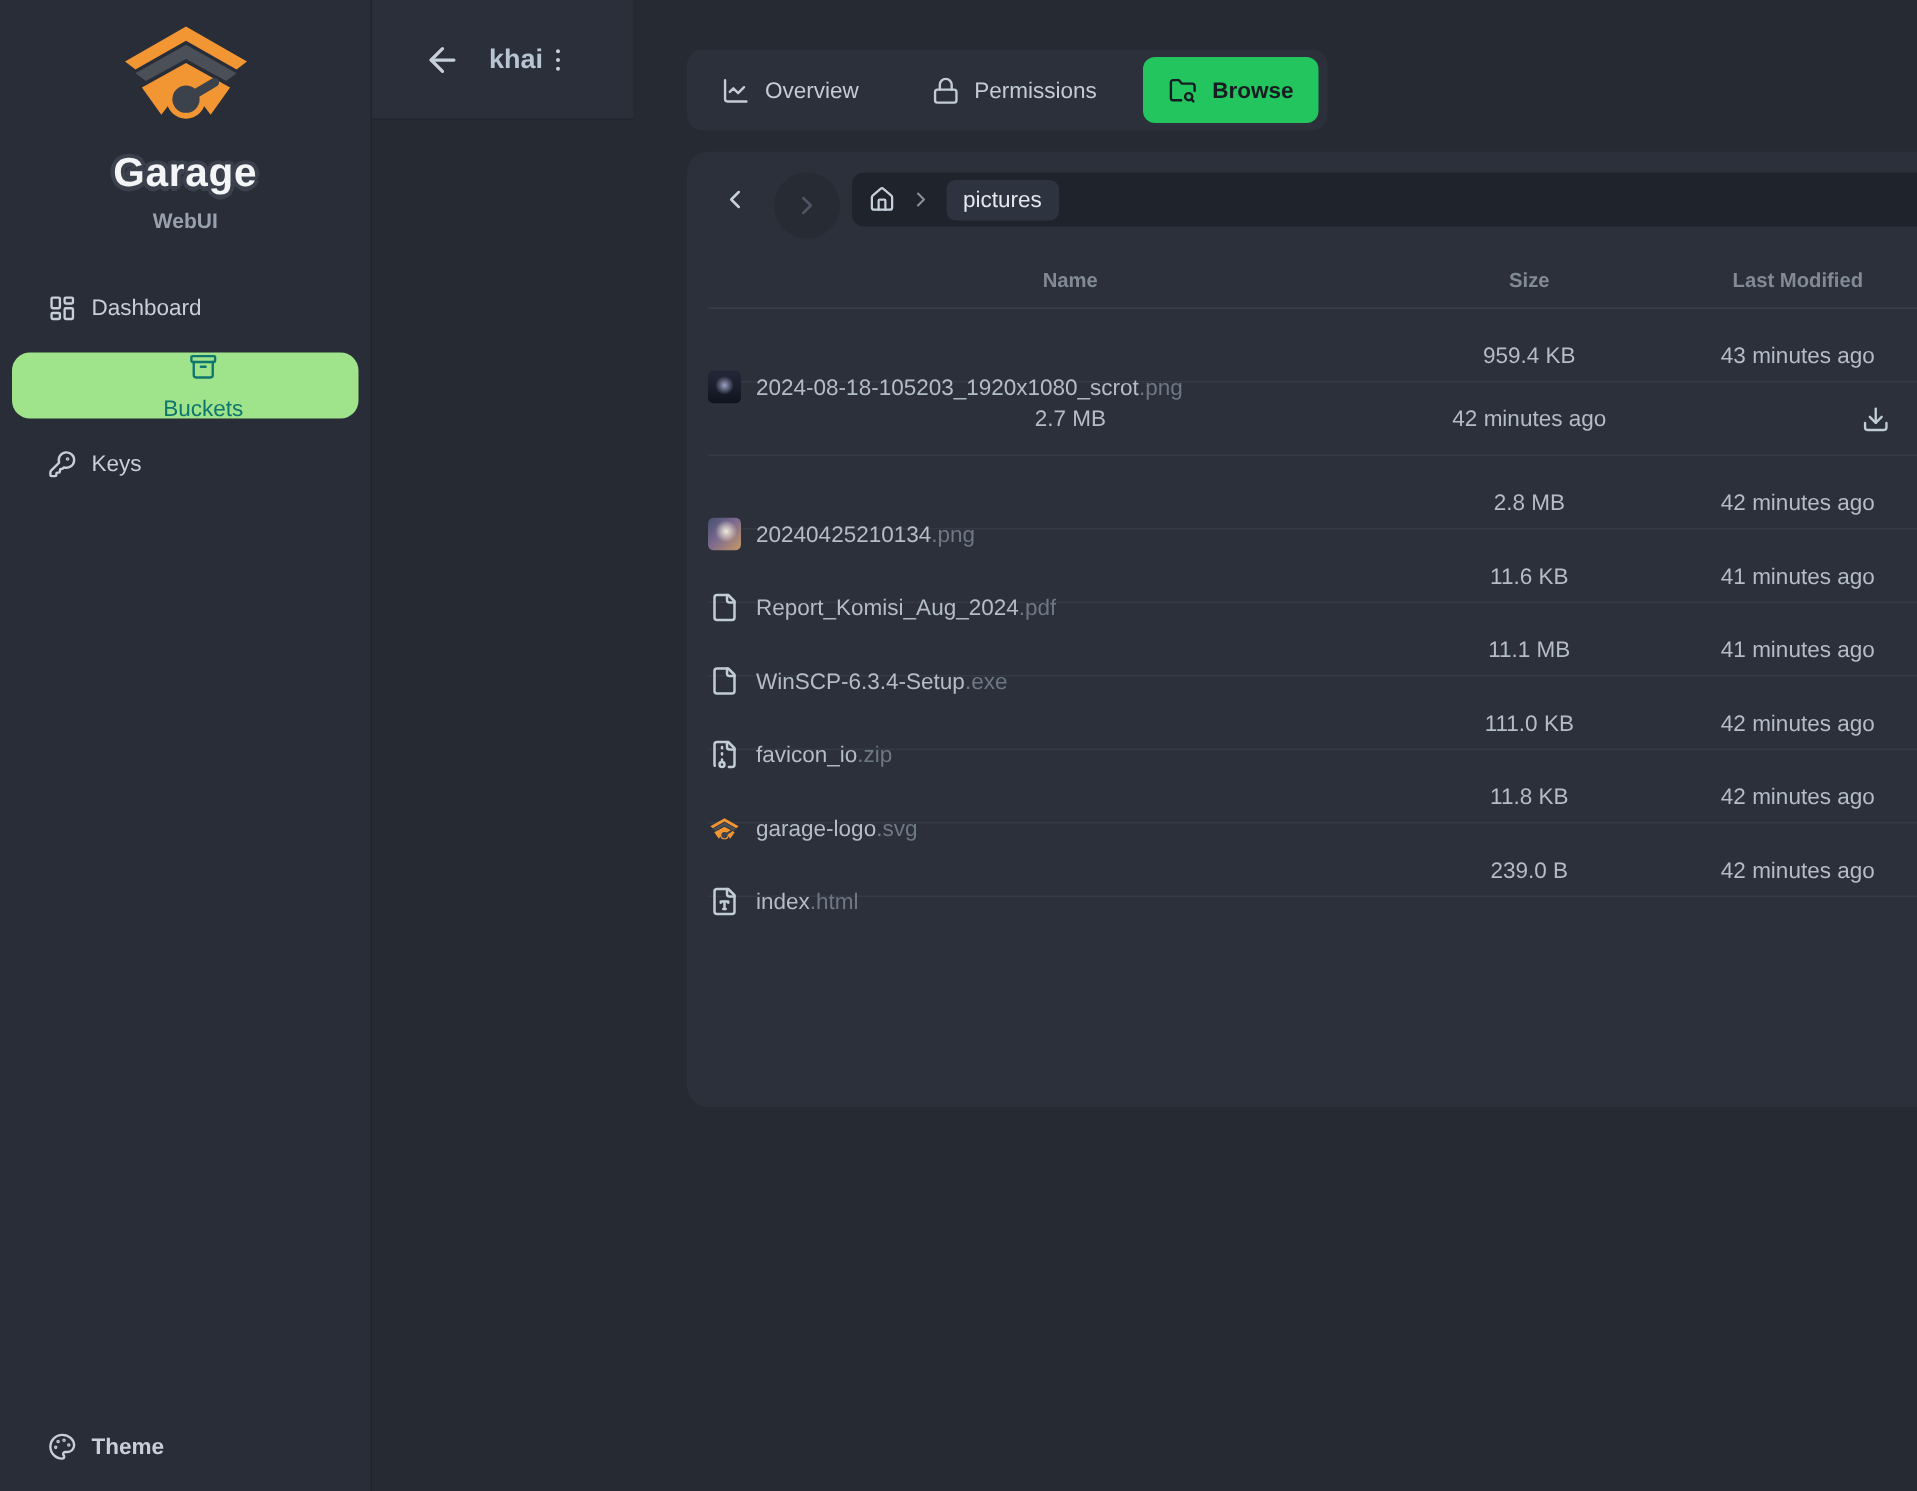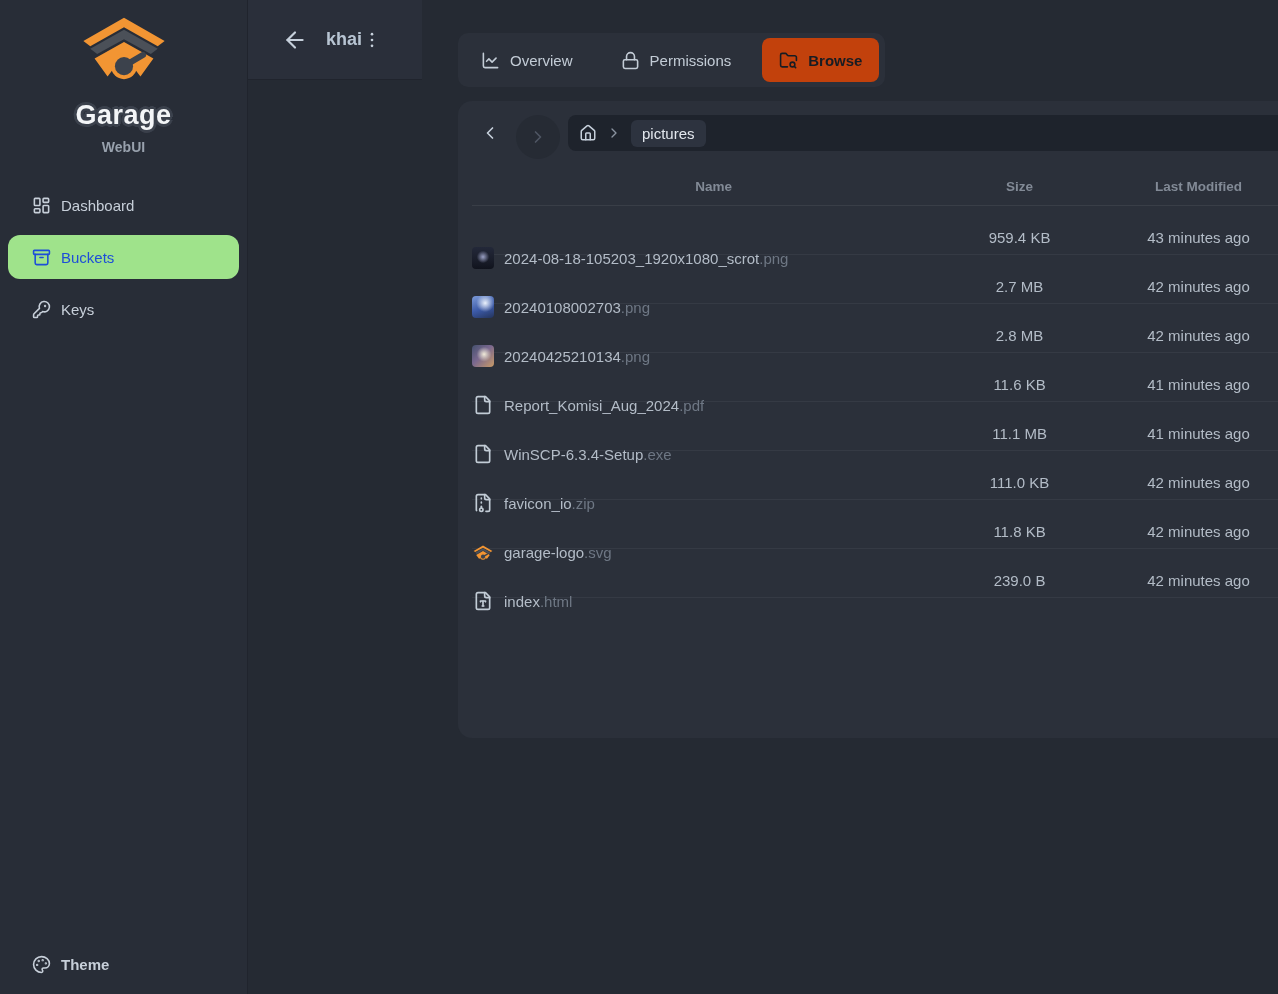--- a/index.html
+++ b/index.html
@@ -26,21 +26,21 @@
     text-shadow:-2px -2px 0 #3b414c, 2px -2px 0 #3b414c, -2px 2px 0 #3b414c, 2px 2px 0 #3b414c,
                  0 3px 0 #3b414c, 0 -3px 0 #3b414c, 3px 0 0 #3b414c, -3px 0 0 #3b414c;
   }
   .logo-sub { margin-top:8px; font-size:14px; font-weight:700; color:#98a1ad; }
   .nav { margin-top:28px; padding:0 8px; display:flex; flex-direction:column; gap:8px; }
   .nav-item {
     display:flex; align-items:center; gap:10px; height:44px; padding-left:24px;
     border-radius:12px; color:#c7cfd9; font-size:15px; cursor:pointer;
   }
   .nav-item svg { width:19px; height:19px; flex:none; }
-  .nav-item.active { background:#9fe38b; color:#1d4ed8; }
+  .nav-item.active { background:#9fe38b; color:#0f766e;flex-direction:column; }
   .sidebar-footer {
     margin-top:auto; padding:0 0 20px 32px;
     display:flex; align-items:center; gap:10px;
     color:#c7cfd9; font-size:15px; font-weight:700; cursor:pointer;
   }
   .sidebar-footer svg { width:19px; height:19px; }
 
   
   .main { flex:1; display:flex; background:#252a33; }
   .topbar {
@@ -60,21 +60,21 @@
   .tabsbox {
     margin-top:33px; width:max-content; background:#2b303a; border-radius:10px;
     padding:5px 6px; display:flex; align-items:center; gap:14px;
   }
   .tab {
     display:flex; align-items:center; gap:10px; height:44px; padding:0 17px;
     border-radius:8px; color:#c3ccd6; font-size:15px; background:none; border:none; cursor:pointer;
     font-family:inherit;
   }
   .tab svg { width:19px; height:19px; }
-  .tab.active { background:#c2410c; color:#171c23; font-weight:600; }
+  .tab.active { background:#22c55e; color:#171c23; font-weight:600; }
 
   
   .card {
     margin-top:14px; width:960px; height:637px;
     background:#2b303a; border-radius:14px; padding:14px 14px 0;
   }
 
   .pathbar { display:flex; gap:8px; height:44px; }
   .circ-btn { width:36px; height:36px; border-radius:50%; }
   .circ-btn svg { width:20px; height:20px; }
@@ -302,24 +302,20 @@
                 <svg viewBox="0 0 24 24" fill="currentColor">
                   <circle cx="12" cy="5" r="1.7"></circle>
                   <circle cx="12" cy="12" r="1.7"></circle>
                   <circle cx="12" cy="19" r="1.7"></circle>
                 </svg>
               </button>
           </div>
         </div>
 
         <div class="trow">
-          <div class="cell-name">
-            <span class="ficon thumb-art1"></span>
-            <span class="fname"><span>20240108002703</span><span class="ext">.png</span></span>
-          </div>
           <div>2.7 MB</div>
           <div>42 minutes ago</div>
           <div class="cell-actions">
             <button class="icon-btn act-btn">
                 <svg viewBox="0 0 24 24" fill="none" stroke="currentColor" stroke-width="2" stroke-linecap="round" stroke-linejoin="round">
                   <path d="M21 15v4a2 2 0 0 1-2 2H5a2 2 0 0 1-2-2v-4"></path>
                   <polyline points="7 10 12 15 17 10"></polyline>
                   <line x1="12" x2="12" y1="15" y2="3"></line>
                 </svg>
               </button>

